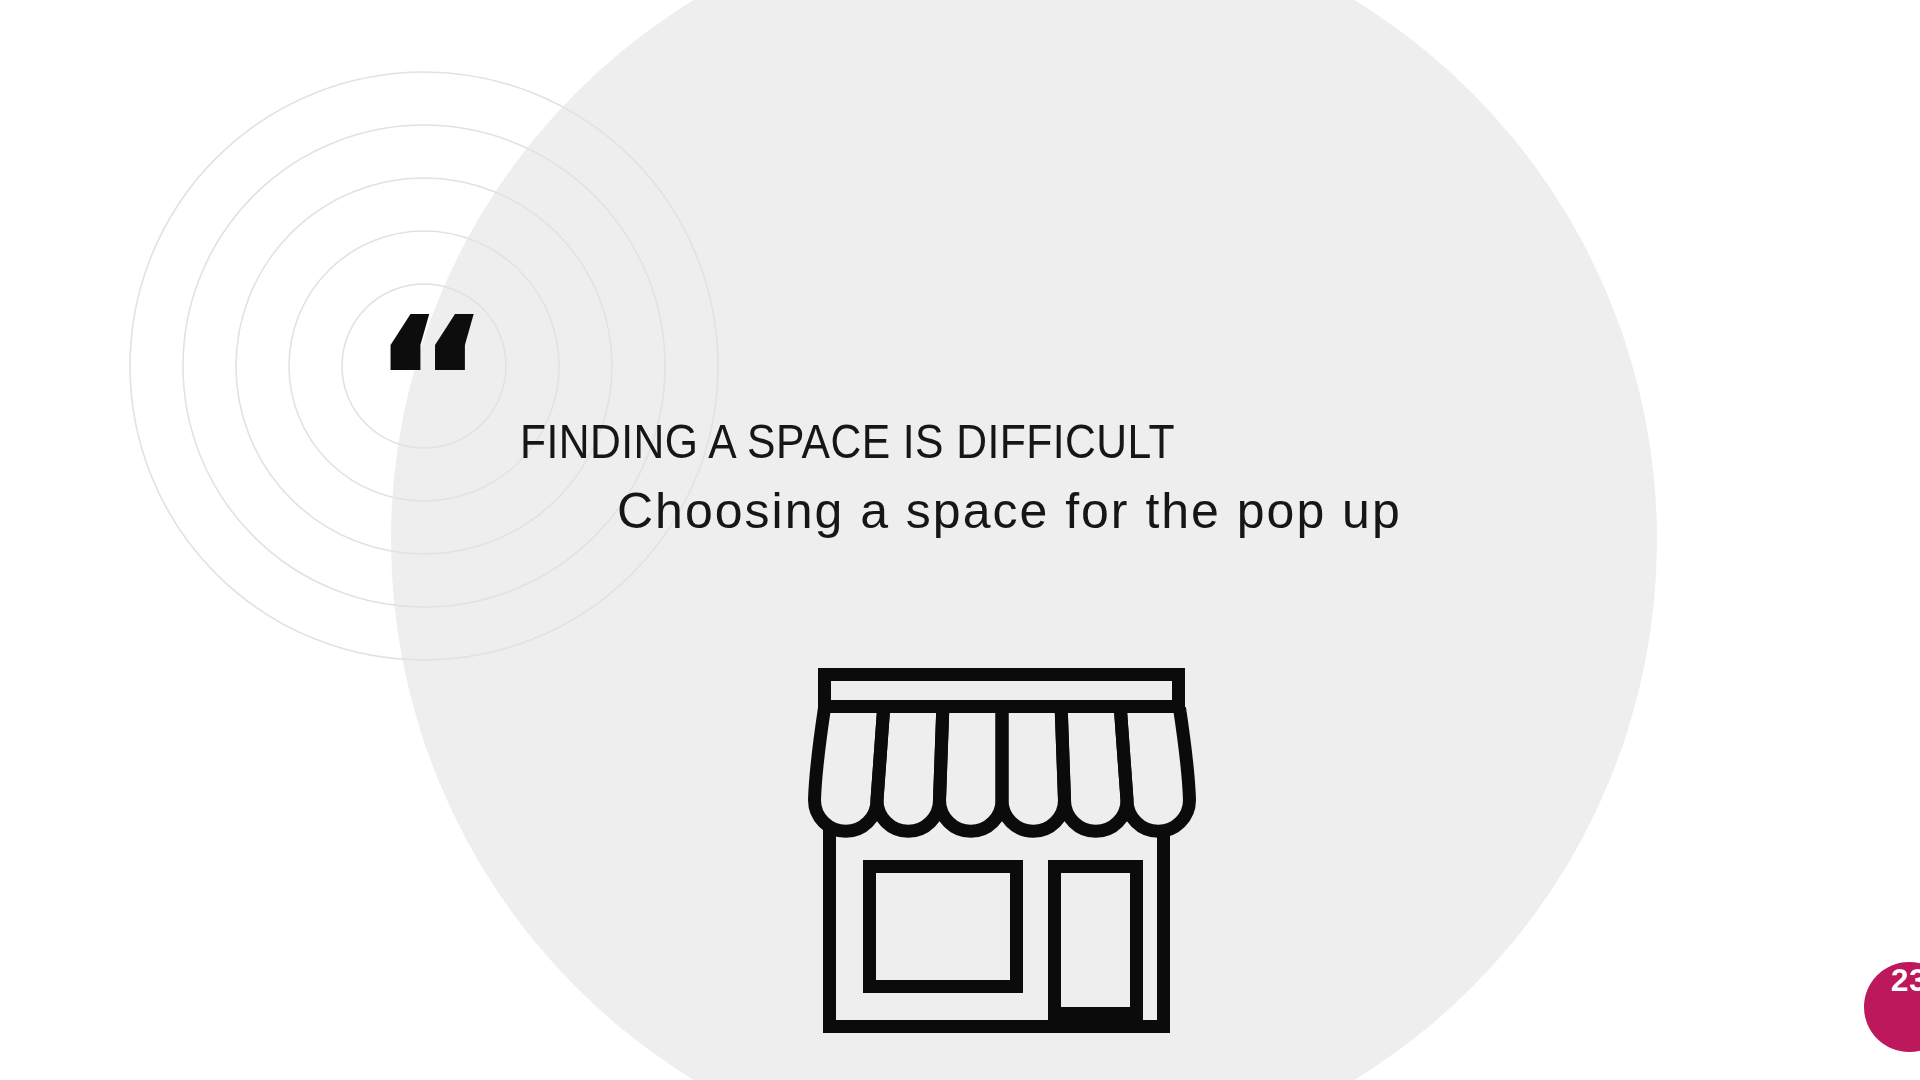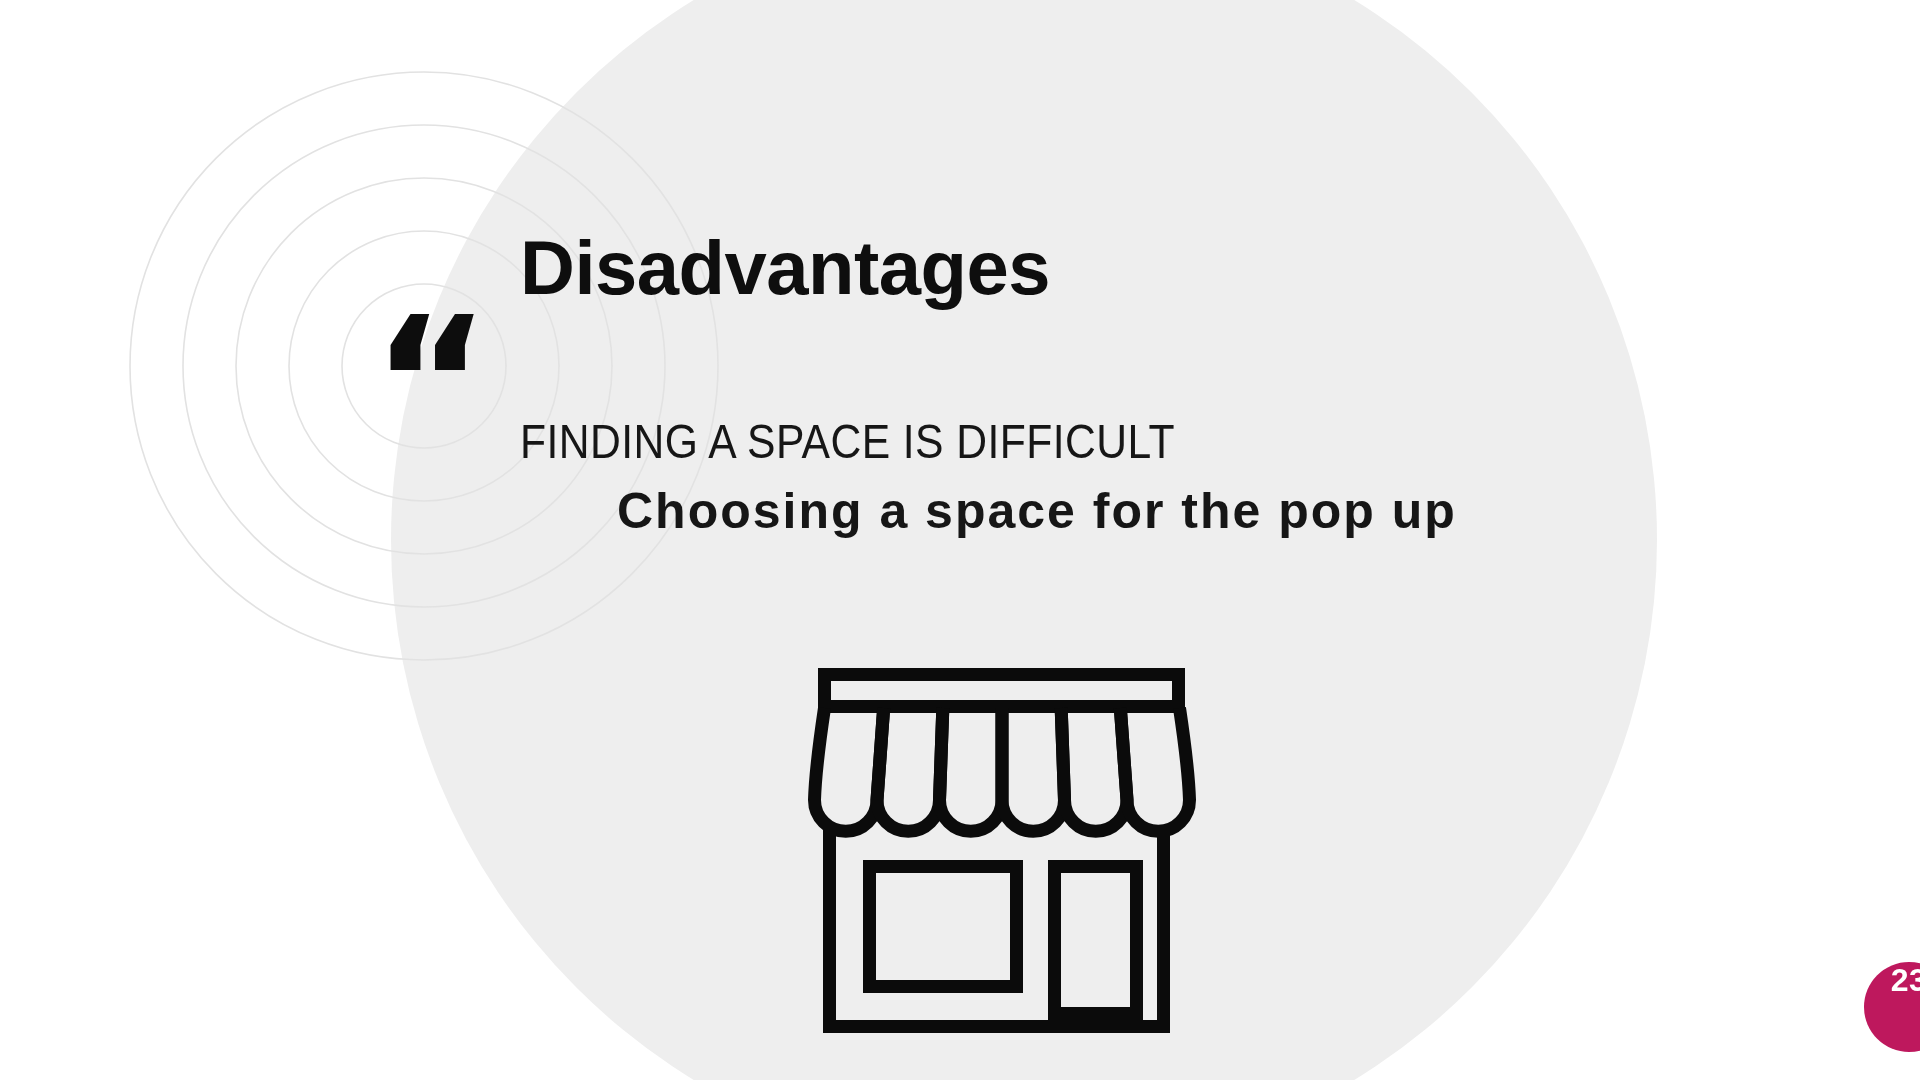--- a/index.html
+++ b/index.html
@@ -64,21 +64,21 @@
     color: #161616;
     white-space: nowrap;
     transform: scaleX(0.87);
     transform-origin: left center;
   }
   .slide-body {
     position: absolute;
     left: 617px;
     top: 483px;
     font-size: 50px;
-    font-weight: 700;
+    font-weight: 400;
     line-height: 57px;
     letter-spacing: 2px;
     color: #161616;
   }
   .slide-body .body-line {
     display: block;
     white-space: nowrap;
   }
   .store-icon {
     position: absolute;
@@ -115,21 +115,20 @@
       <circle cx="424" cy="366" r="82"></circle>
       <circle cx="424" cy="366" r="135"></circle>
       <circle cx="424" cy="366" r="188"></circle>
       <circle cx="424" cy="366" r="241"></circle>
       <circle cx="424" cy="366" r="294"></circle>
     </g>
   </svg>
 
   <div class="quote-mark">“</div>
 
-  <h1 class="slide-title">Disadvantages</h1>
 
   <div class="slide-subtitle">FINDING A SPACE IS DIFFICULT</div>
 
   <div class="slide-body">
     <span class="body-line">Choosing a space for the pop up</span>
   </div>
 
   <svg class="store-icon" width="388" height="369" viewBox="0 0 388 369" aria-hidden="true">
     <g fill="none" stroke="#0b0b0b" stroke-width="13">
 

